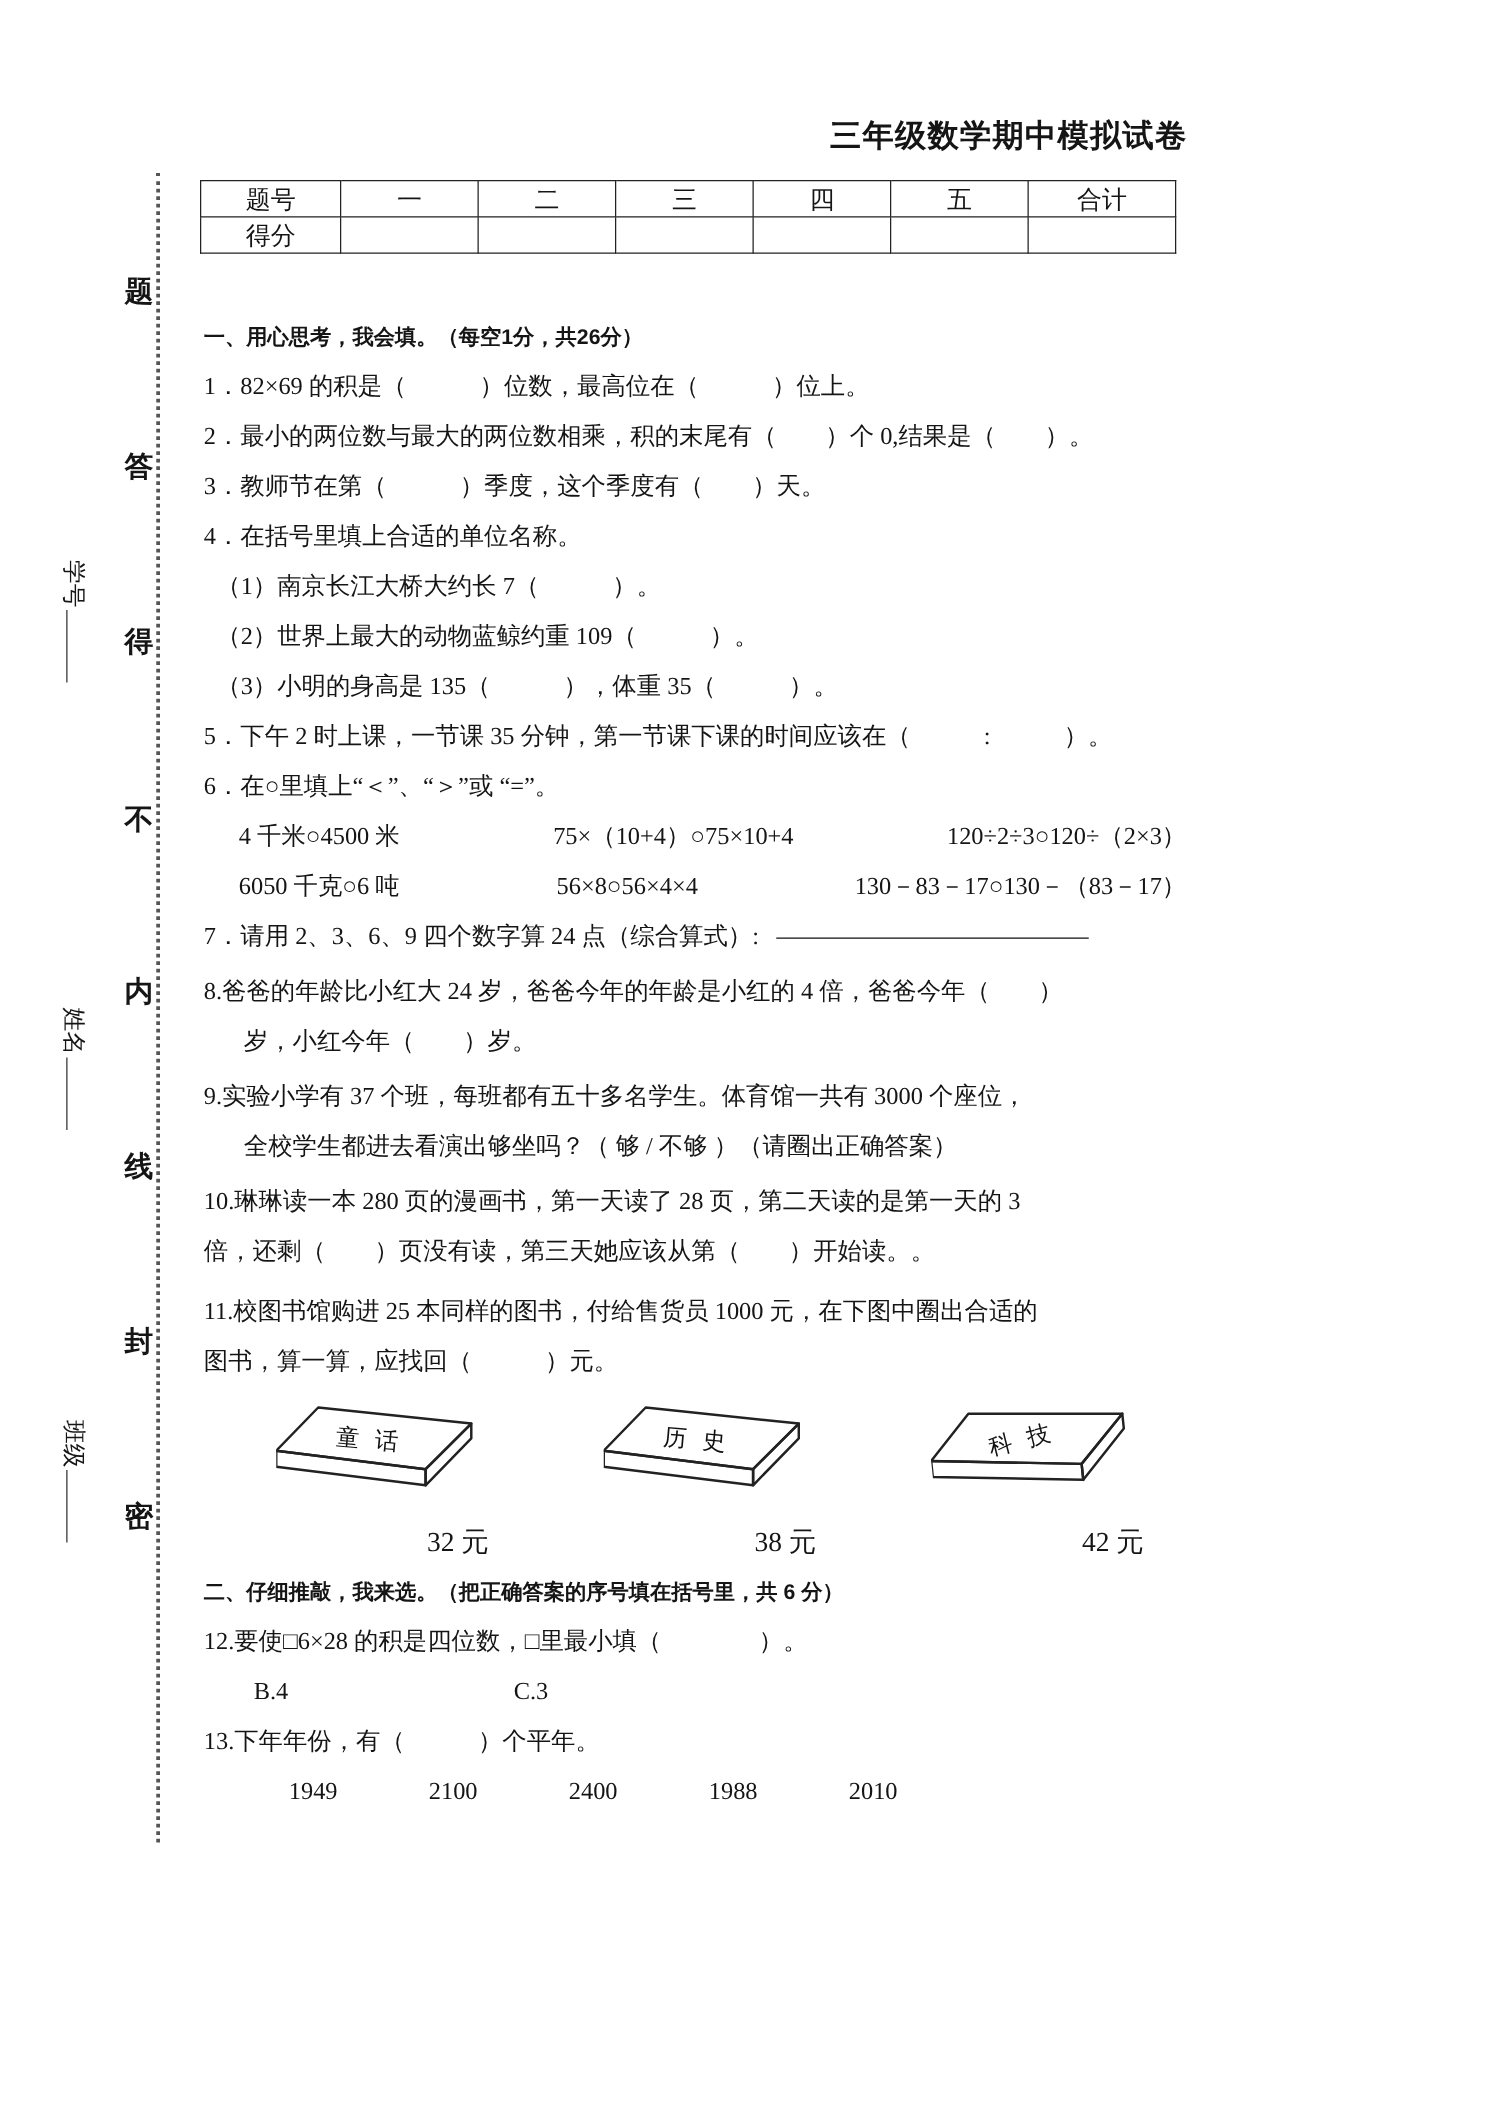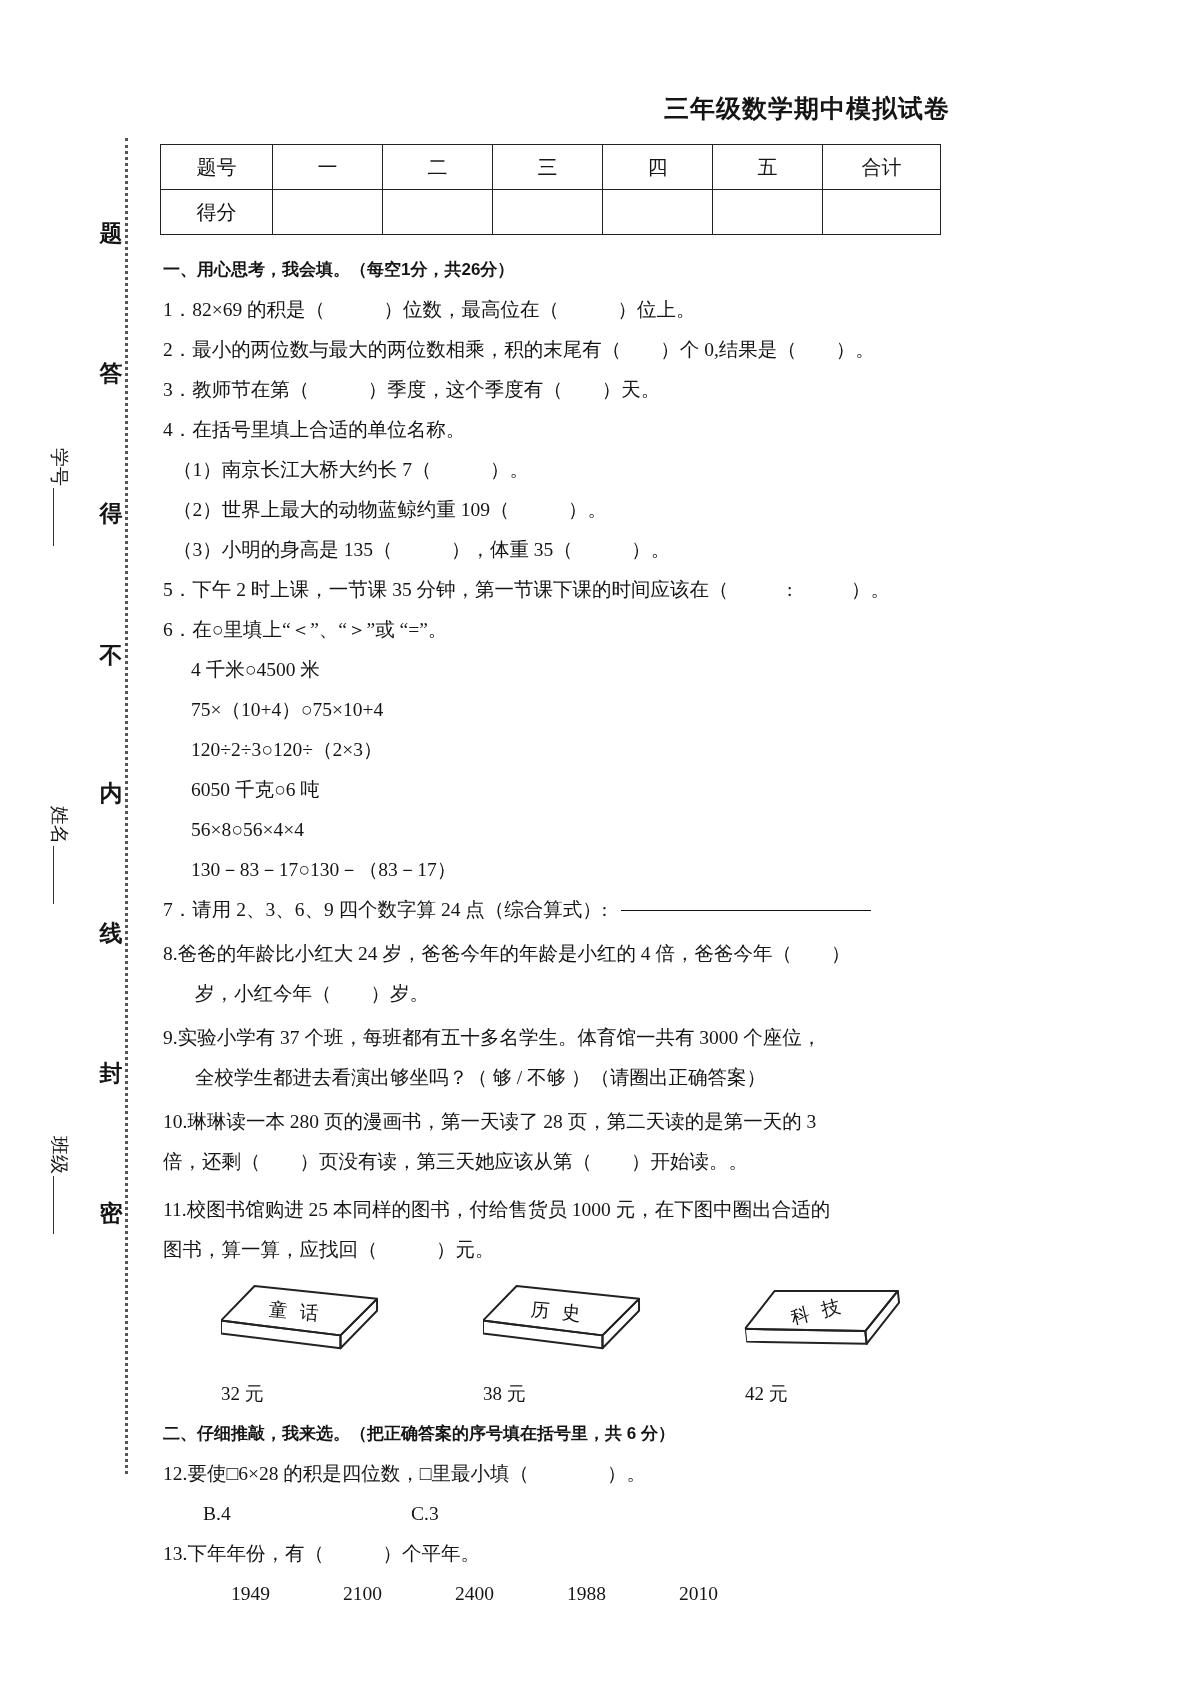--- a/index.html
+++ b/index.html
@@ -11,43 +11,43 @@
 
   
   .dotted-line { position:absolute; left:125px; top:138px; height:1336px; width:0; border-left:3px dotted #555; }
   .seal-char { position:absolute; left:97px; width:28px; text-align:center; font-size:23px; font-weight:bold; }
   .seal-label { position:absolute; left:72px; font-size:19px; white-space:nowrap; transform-origin:0 0; transform:rotate(90deg); }
   .lbl-line { display:inline-block; width:58px; height:1em; border-bottom:1.5px solid #333; margin-left:2px; }
 
   
   .exam-title { position:absolute; left:160px; top:92px; width:790px; text-align:right; font-size:25px; font-weight:bold; letter-spacing:1px; }
   .score-table { position:absolute; left:160px; top:144px; border-collapse:collapse; table-layout:fixed; }
-  .score-table td { border:1.5px solid #222; height:45px; text-align:center; font-size:20px; }
+  .score-table td { border:1.5px solid #222; height:29px; text-align:center; font-size:20px; }
 
   
   .content { position:absolute; left:163px; top:250px; width:792px; font-size:19.5px; line-height:40px; }
   .sec-h { font-weight:bold; font-size:17px; font-family:"Liberation Sans","DejaVu Sans",sans-serif; }
   .sec-h2 { margin-top:0; }
   .q {}
   .indent1 { padding-left:10px; }
   .indent2 { padding-left:32px; }
   .mt4 { margin-top:4px; }
   .mt8 { margin-top:8px; }
-  .cmp-row { display:flex; justify-content:space-between; padding-left:28px; padding-right:6px;flex-direction:column; }
+  .cmp-row { display:flex; justify-content:space-between; padding-left:28px; padding-right:6px; }
   .cmp-row span { white-space:nowrap; }
   .q7-row { display:flex; align-items:flex-start; }
   .fill-line { display:inline-block; width:250px; border-bottom:1.5px solid #111; height:1.1em; margin-left:14px; }
 
   
   .books-row { display:flex; justify-content:space-between; padding:6px 40px 0 58px; margin-top:4px; }
   .book { width:170px; text-align:center; }
   .book svg { display:block; }
   .bk { fill:none; stroke:#222; stroke-width:2; stroke-linejoin:round; }
   .bk-title { font-size:19px; font-family:"Liberation Serif","DejaVu Serif",serif; fill:#111; letter-spacing:4px; }
-  .book-price { font-size:19px; margin-top:3px; text-align:left; }
+  .book-price { font-size:22px; margin-top:3px; text-align:right; }
   .book-tilt { transform:rotate(-6deg); }
 
   
   .opt-row { padding-left:40px; display:flex; }
   .opt-row span:nth-child(1){ width:208px; }
   .opt-row span:nth-child(2){ width:200px; }
   .year-row { padding-left:68px; display:flex; }
   .year-row span { width:112px; }
 </style>
 </head>

